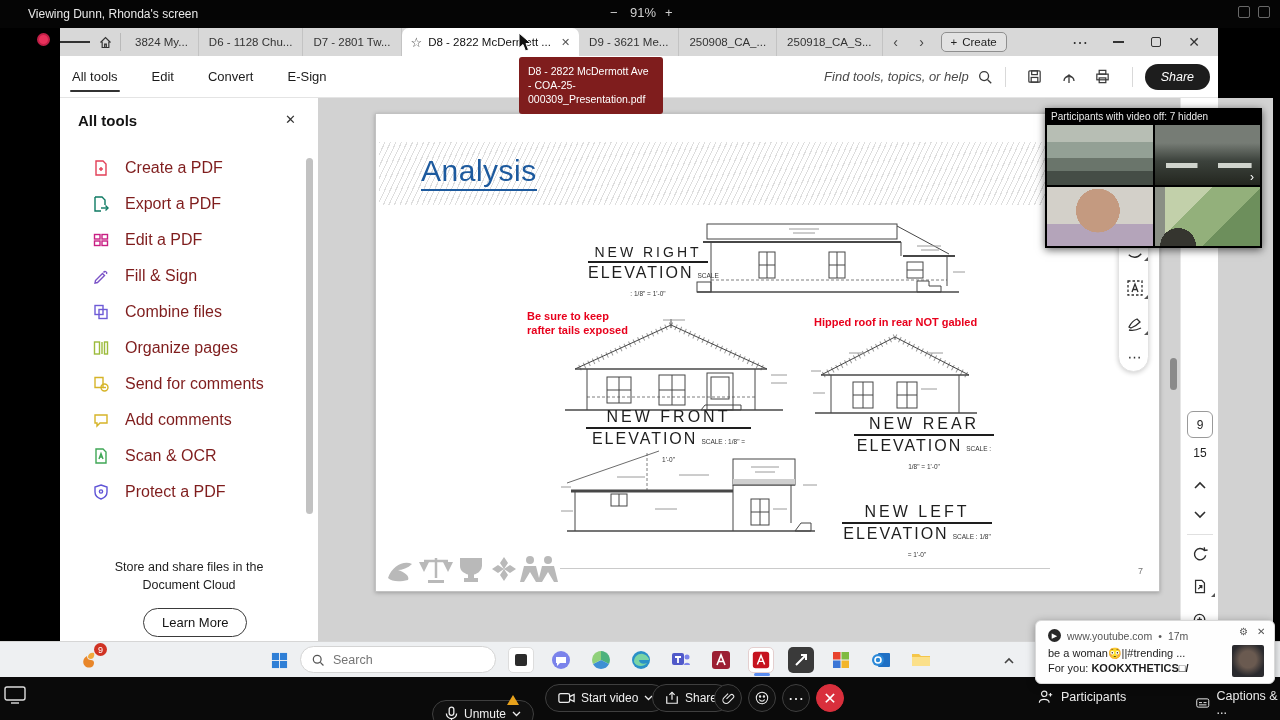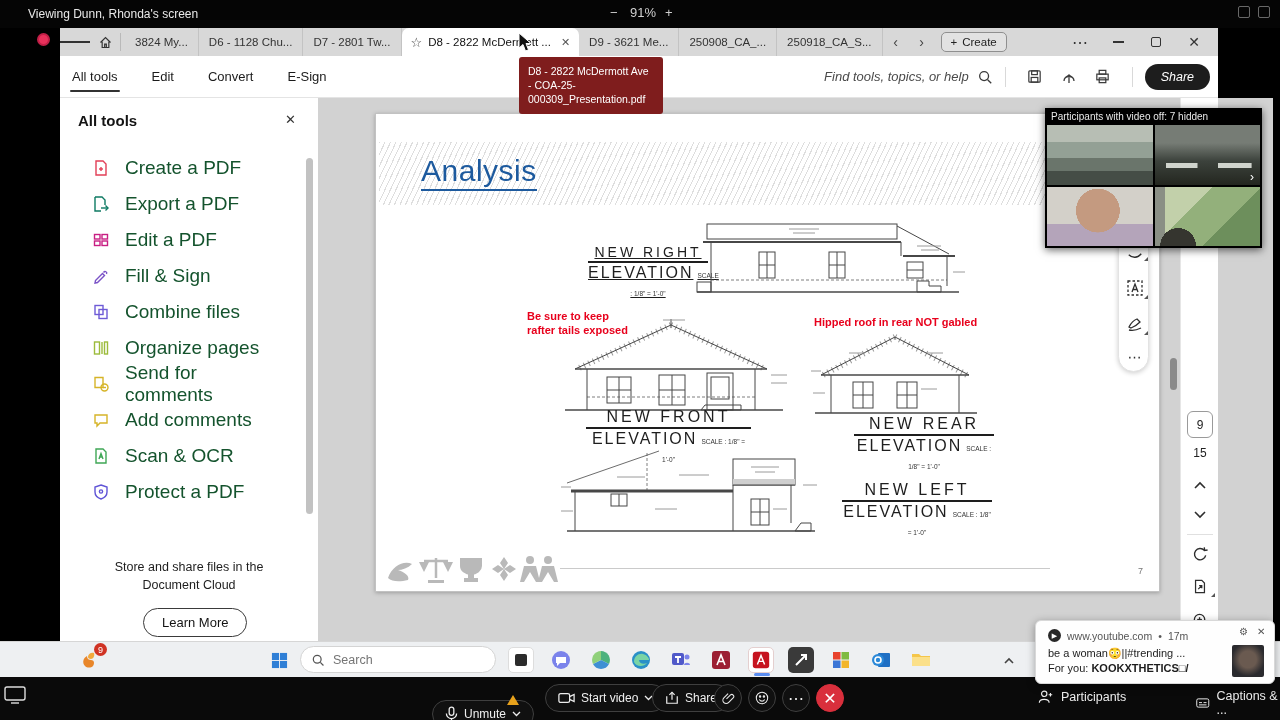--- a/index.html
+++ b/index.html
@@ -36,21 +36,21 @@
   .act-ico { width:34px; display:flex; justify-content:center; color:#3a3a3a; }
   .share-btn { background:#1d1d1d; color:#fff; font-size:12.5px; border-radius:15px; padding:6px 16px; margin-right:8px; }
 
   .tooltip { left:459px; top:29px; width:144px; background:#7f1d1d; color:#fff; font-size:10.5px; line-height:1.35; padding:7px 9px; border-radius:3px; overflow-wrap:anywhere; z-index:40; }
 
   
   .sidebar { left:0; top:70px; width:258px; height:543px; background:#fff; }
   .sb-title { left:18px; top:14px; font-size:15px; font-weight:bold; color:#141414; }
   .sb-close { left:225px; top:14px; font-size:13px; color:#333; }
   .sb-list { left:18px; top:52px; width:210px; }
-  .sb-item { display:flex; align-items:center; gap:15px; height:36px; font-size:19px; color:#14532d; padding-left:14px; }
+  .sb-item { display:flex; align-items:center; gap:15px; height:36px; font-size:16px; color:#7f1d1d; padding-left:14px; }
   .si { width:18px; height:18px; flex:0 0 18px; }
   .sb-scroll { left:246px; top:60px; width:7px; height:356px; background:#c2c2c2; border-radius:4px; }
   .sb-footer { left:40px; top:460px; width:178px; text-align:center; font-size:12.5px; color:#1d1d1d; line-height:1.45; }
   .learn-btn { left:83px; top:510px; border:1.5px solid #3a3a3a; border-radius:16px; padding:6px 18px; font-size:13px; color:#141414; background:#fff; }
 
   
   .doc-area { left:258px; top:70px; width:955px; height:543px; background:#d2d2d2; }
   .page { left:57px; top:15px; width:785px; height:479px; background:#fff; border:1px solid #c2c2c2; box-shadow:0 1px 4px rgba(0,0,0,.25); }
   .band { left:3px; top:28px; width:779px; height:63px;
           background-image:repeating-linear-gradient(115deg,#dedede 0 1px,transparent 1px 5px); background-color:#fff; }
@@ -317,21 +317,21 @@
       <div class="abs sb-footer">Store and share files in the Document Cloud</div>
       <button class="abs learn-btn">Learn More</button>
     </div>
 
     <div class="abs doc-area">
       <div class="abs page">
 
         <div class="abs band"></div>
         <div class="abs slide-title">Analysis</div>
 
-        <div class="abs elev-label" style="left:212px;top:130px;width:120px;text-decoration:underline;">
+        <div class="abs elev-label" style="left:212px;top:130px;width:120px;">
           <span class="l1">NEW RIGHT</span>
           <div class="rule"></div>
           <span class="l2">ELEVATION</span><span class="scale">SCALE : 1/8" = 1'-0"</span>
         </div>
 
         <svg class="abs" style="left:313px;top:102px;" width="277" height="84" viewBox="0 0 277 84">
           <g class="draw">
             <rect x="18" y="8" width="190" height="15"></rect>
             <line x1="14" y1="26" x2="212" y2="26" stroke-width="2"></line>
             <line x1="208" y1="10" x2="260" y2="38"></line>
@@ -460,21 +460,21 @@
             <line x1="192" y1="18" x2="220" y2="18"></line>
               <line x1="196" y1="23" x2="216" y2="23"></line>
             <line x1="2" y1="38" x2="12" y2="38"></line>
               <line x1="2" y1="62" x2="14" y2="62"></line>
             <line x1="214" y1="60" x2="228" y2="60"></line>
               <line x1="96" y1="60" x2="118" y2="60"></line>
             <line x1="244" y1="36" x2="258" y2="36"></line>
           </g>
         </svg>
 
-        <div class="abs elev-label" style="left:466px;top:367px;width:150px;">
+        <div class="abs elev-label" style="left:466px;top:389px;width:150px;">
           <span class="l1" style="font-size:16px;">NEW  LEFT</span>
           <div class="rule"></div>
           <span class="l2">ELEVATION</span><span class="scale">SCALE : 1/8" = 1'-0"</span>
         </div>
 
         <svg class="abs" style="left:8px;top:438px;" width="176" height="34" viewBox="0 0 176 34" fill="#b9b9b9">
           <path d="M4,26 C8,14 20,8 28,12 C24,16 18,18 14,18 C20,20 26,24 24,28 C16,30 8,30 4,26 Z"></path>
           <g stroke="#b9b9b9" stroke-width="2.5" fill="none">
             <line x1="52" y1="6" x2="52" y2="26"></line>
               <line x1="40" y1="9" x2="64" y2="9"></line>

